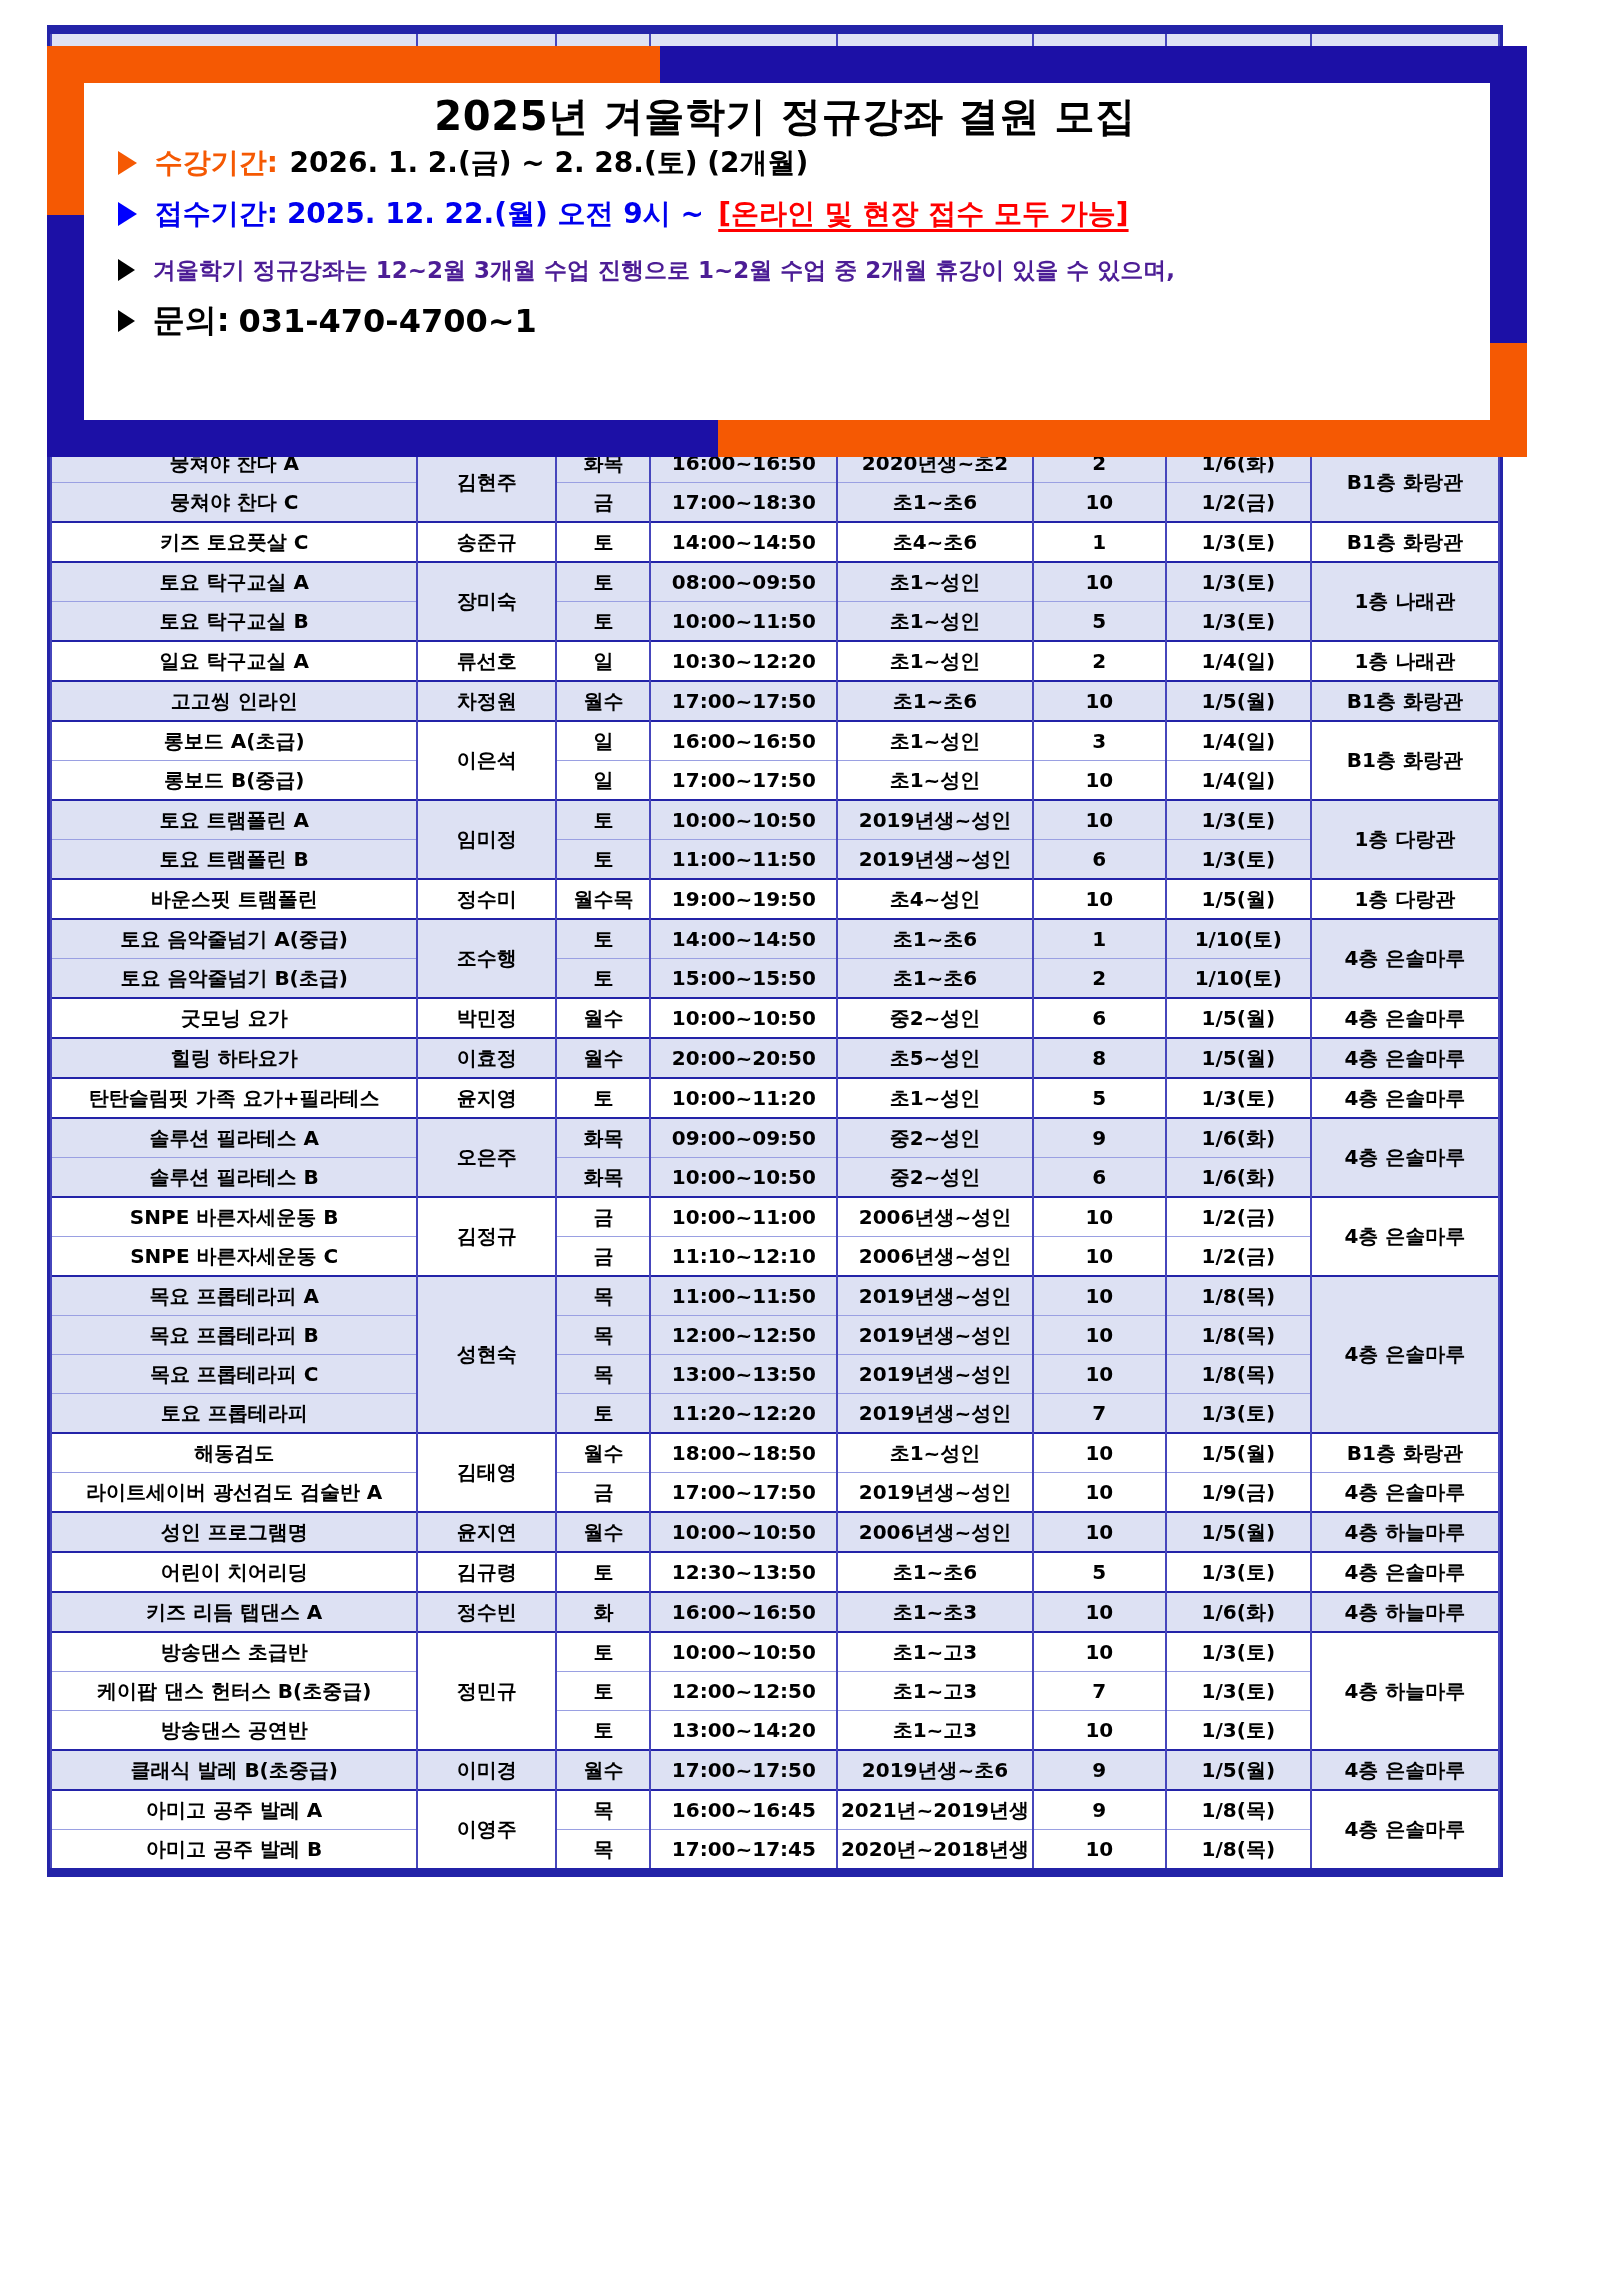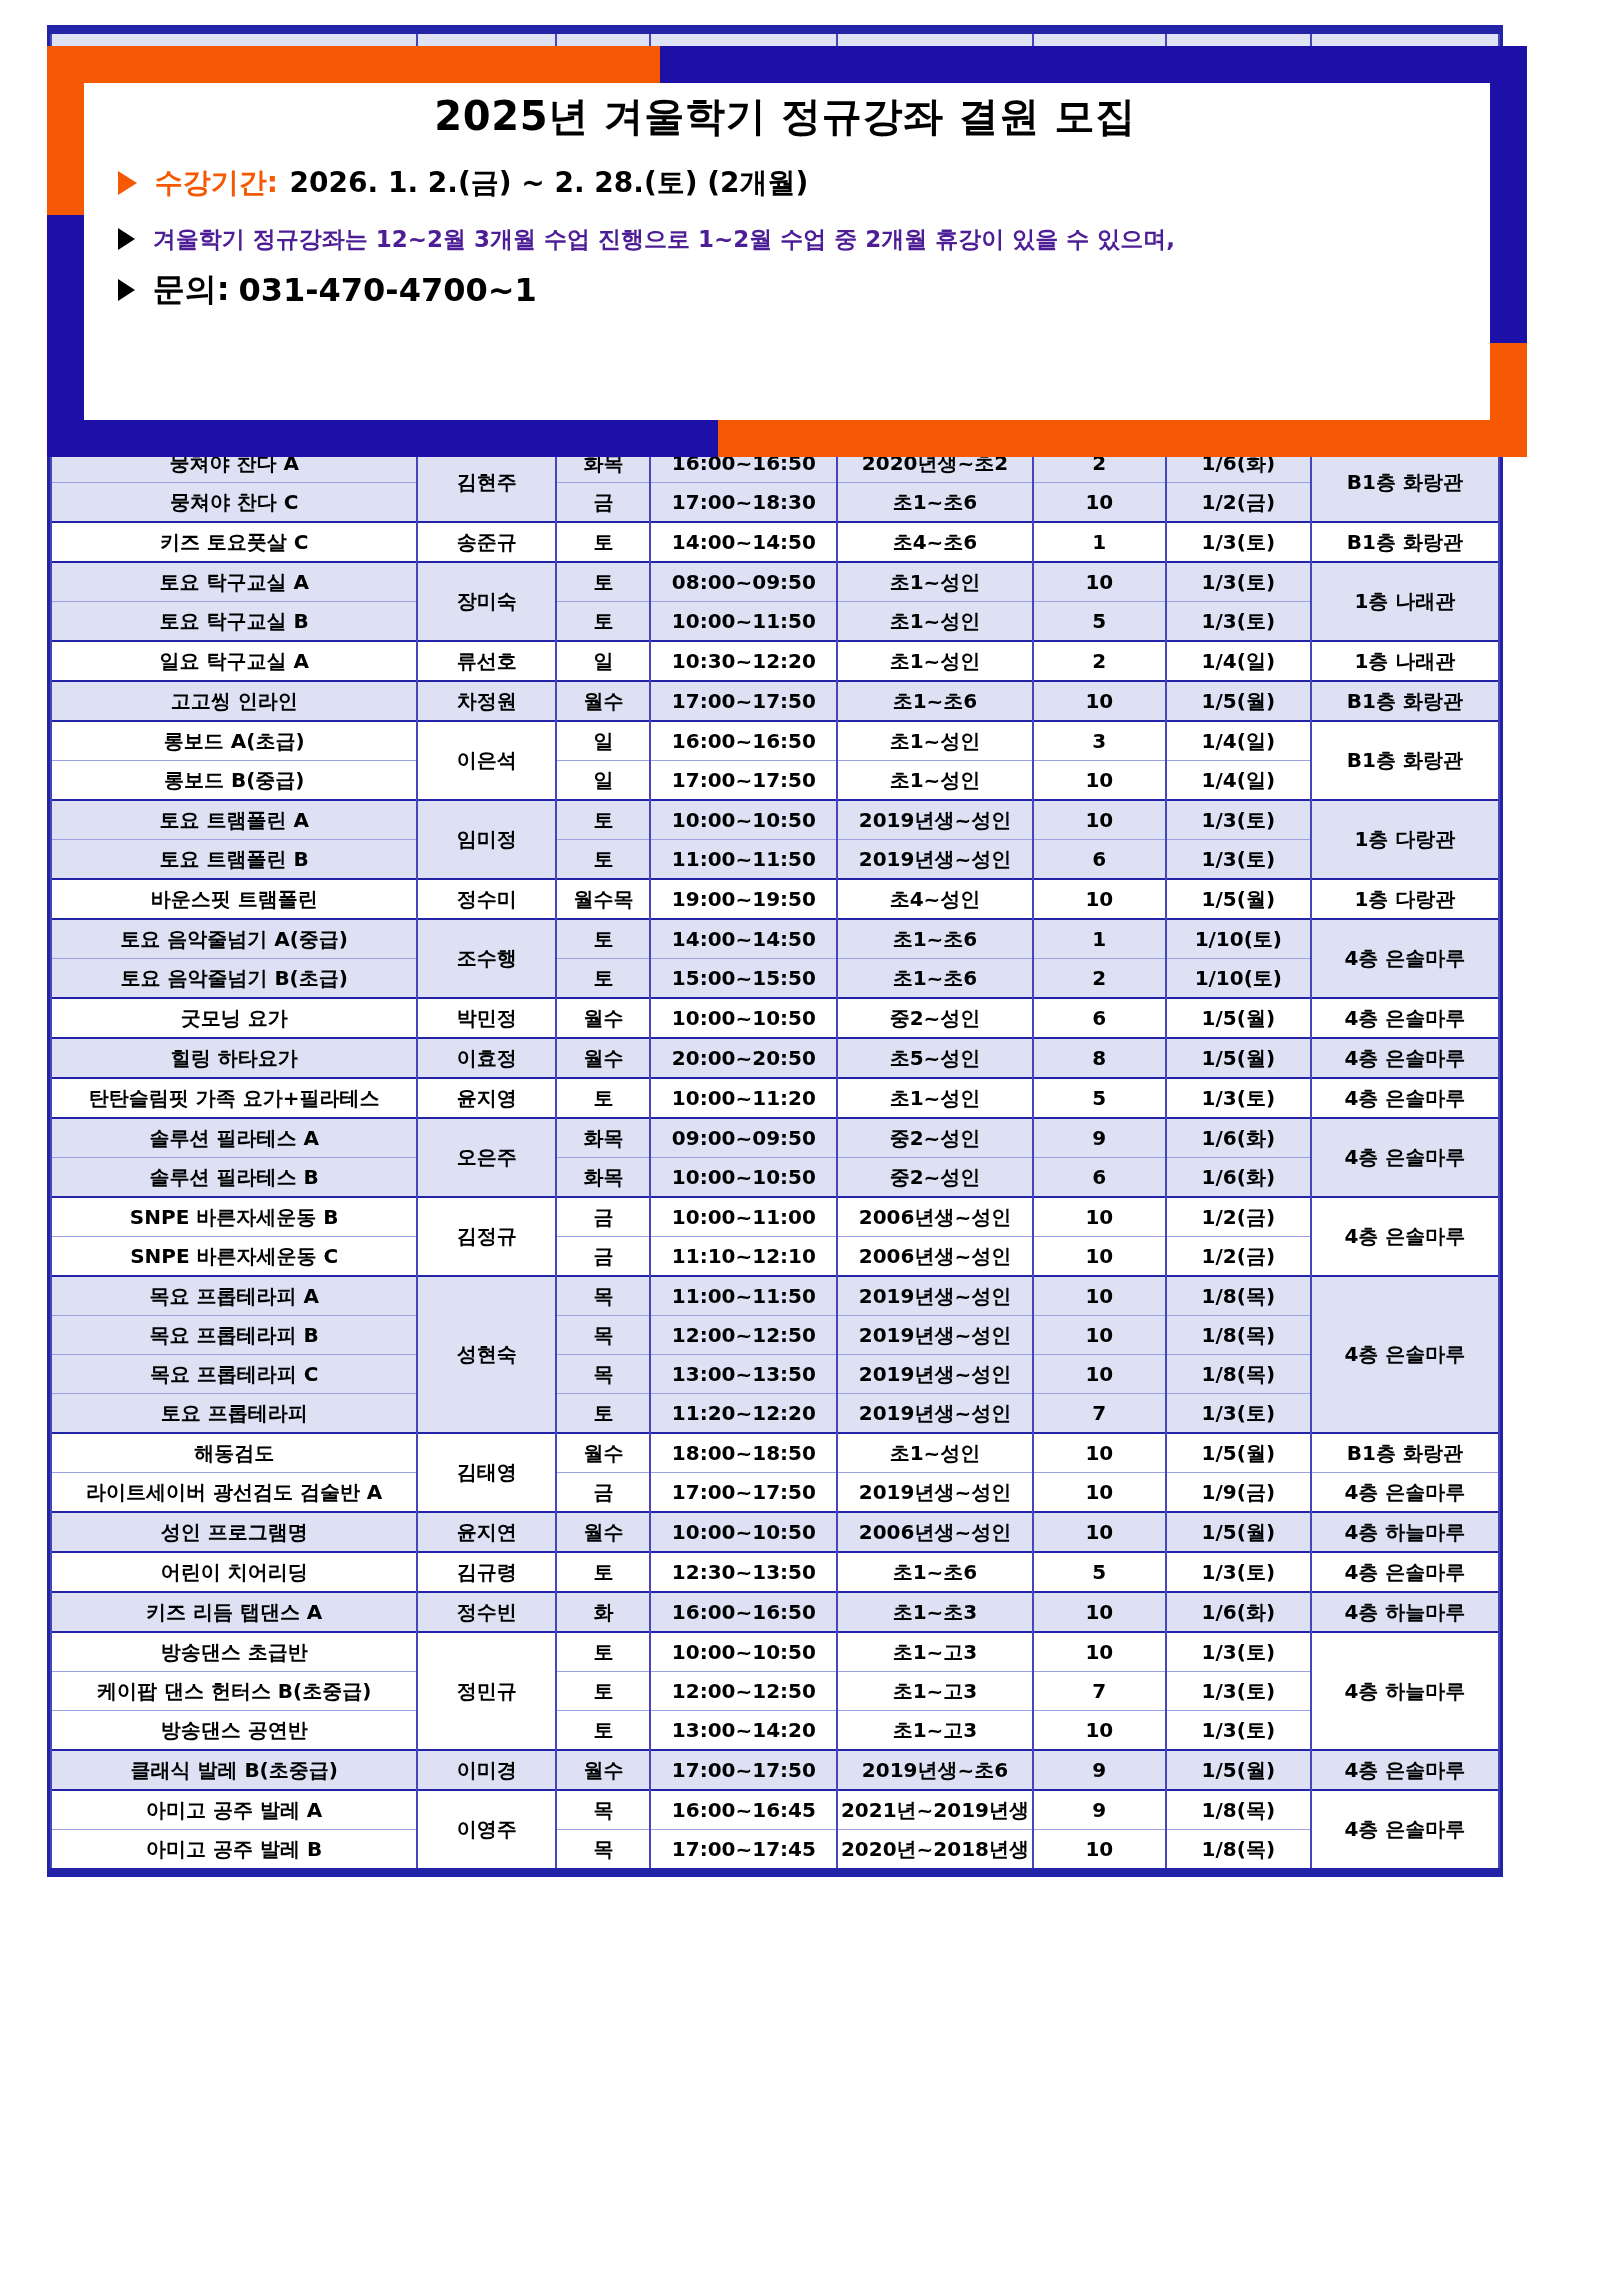--- a/index.html
+++ b/index.html
@@ -33,21 +33,21 @@
   .f-bot-r{left:671px;bottom:0;right:0;height:37px;background:var(--orange);}
   .frame-inner{
     position:absolute;left:37px;top:37px;right:37px;bottom:37px;
     background:#ffffff;padding:10.4px 26px 0 22px;box-sizing:border-box;
   }
   .page-title{
     margin:0;text-align:center;font-size:40px;font-weight:bold;color:#000;
     letter-spacing:0.7px;line-height:1.15;
   }
   .bullet{display:flex;align-items:center;padding-left:11.7px;}
-  .b1{margin-top:25px;text-align:right;}
+  .b1{margin-top:5px;text-align:right;}
   .b2{margin-top:13px;}
   .b3{margin-top:15.6px;align-items:flex-start;}
   .b4{margin-top:6.5px;}
   .tri{width:0;height:0;border-top:12.4px solid transparent;border-bottom:12.4px solid transparent;
        border-left:19.6px solid #000;margin-right:18px;flex:0 0 auto;}
   .tri-orange{border-left-color:var(--orange);}
   .tri-blue{border-left-color:#0000ff;}
   .tri-sm{border-top-width:11px;border-bottom-width:11px;border-left-width:17.6px;}
   .b1,.b2{font-size:28px;font-weight:bold;}
   .b1 .lbl{color:var(--orange);margin-right:11.7px;}
@@ -95,20 +95,26 @@
 
   <div class="frame-inner">
     <h1 class="page-title">2025년 겨울학기 정규강좌 결원 모집</h1>
 
     <div class="bullet b1">
       <span class="tri tri-orange"></span>
       <span class="lbl">수강기간:</span>
       <span class="val">2026. 1. 2.(금) ~ 2. 28.(토) (2개월)</span>
     </div>
 
+    <div class="bullet b2">
+      <span class="tri tri-blue"></span>
+      <span class="lbl">접수기간:</span>
+      <span class="val">2025. 12. 22.(월) 오전 9시 ~</span>
+      <span class="hl">[온라인 및 현장 접수 모두 가능]</span>
+    </div>
 
     <div class="bullet b3">
       <span class="tri tri-sm"></span>
       <div class="note">
         <div>겨울학기 정규강좌는 12~2월 3개월 수업 진행으로 1~2월 수업 중 2개월 휴강이 있을 수 있으며,</div>
       </div>
     </div>
 
     <div class="bullet b4">
       <span class="tri tri-sm"></span>

